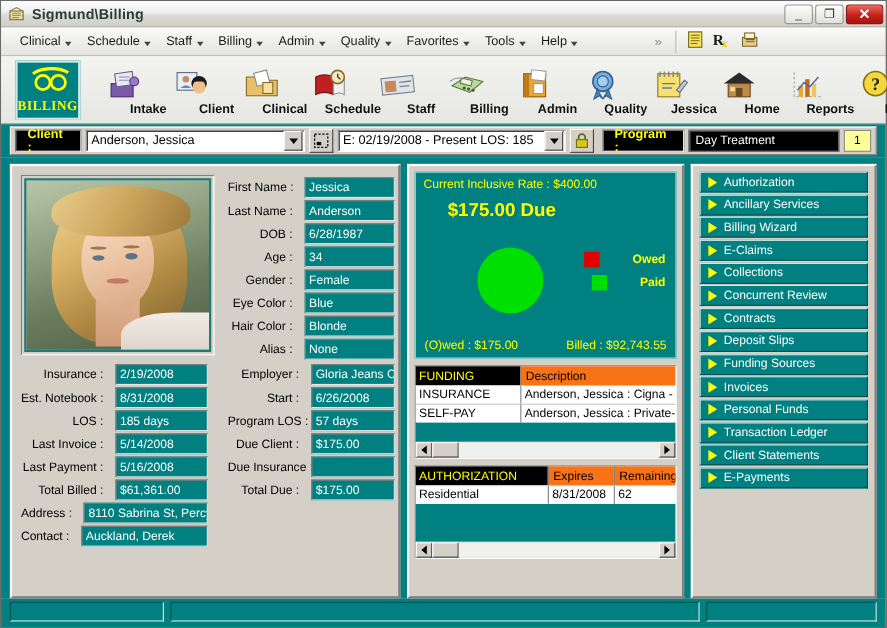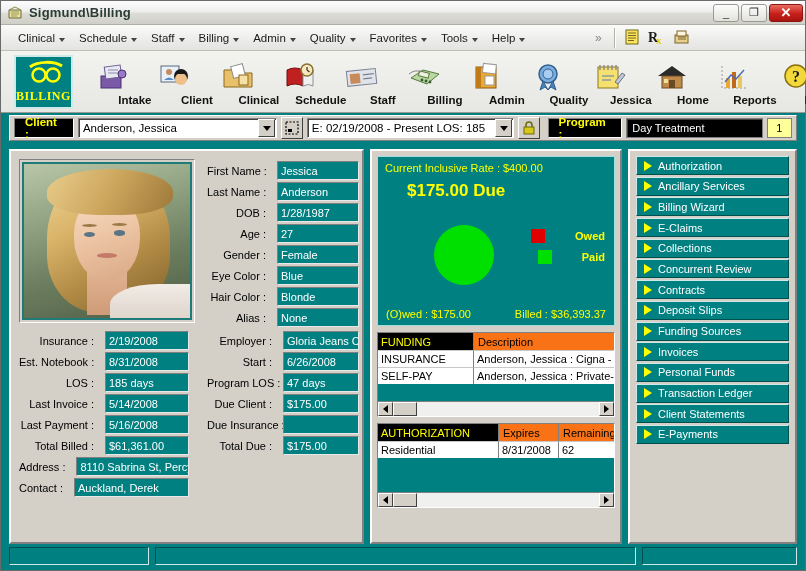--- a/index.html
+++ b/index.html
@@ -592,25 +592,25 @@
         <div class="frow">
           <span class="flabel">First Name :</span>
           <span class="fval">Jessica</span>
         </div>
         <div class="frow">
           <span class="flabel">Last Name :</span>
           <span class="fval">Anderson</span>
         </div>
         <div class="frow">
           <span class="flabel">DOB :</span>
-          <span class="fval">1/28/1987</span>
+          <span class="fval">6/28/1987</span>
         </div>
         <div class="frow">
           <span class="flabel">Age :</span>
-          <span class="fval">27</span>
+          <span class="fval">34</span>
         </div>
         <div class="frow">
           <span class="flabel">Gender :</span>
           <span class="fval">Female</span>
         </div>
         <div class="frow">
           <span class="flabel">Eye Color :</span>
           <span class="fval">Blue</span>
         </div>
         <div class="frow">
@@ -662,21 +662,21 @@
         <div class="frow">
           <span class="flabel">Employer :</span>
           <span class="fval">Gloria Jeans Coffee</span>
         </div>
         <div class="frow">
           <span class="flabel">Start :</span>
           <span class="fval">6/26/2008</span>
         </div>
         <div class="frow">
           <span class="flabel">Program LOS :</span>
-          <span class="fval">47 days</span>
+          <span class="fval">57 days</span>
         </div>
         <div class="frow">
           <span class="flabel">Due Client :</span>
           <span class="fval">$175.00</span>
         </div>
         <div class="frow">
           <span class="flabel">Due Insurance :</span>
           <span class="fval"></span>
         </div>
         <div class="frow">
@@ -695,21 +695,21 @@
         <div class="legend" style="top:72px">
           <span class="sw" style="background:#e00000"></span>
           <span class="lg-label">Owed</span>
         </div>
         <div class="legend" style="top:93px">
           <span class="sw" style="background:#00e000"></span>
           <span class="lg-label">Paid</span>
         </div>
         <div id="bottom-line">
           <span>(O)wed : $175.00</span>
-          <span>Billed : $36,393.37</span>
+          <span>Billed : $92,743.55</span>
         </div>
       </div>
 
       <div class="grid">
         <div class="grid-row">
           <span class="gh" style="width:95px">FUNDING</span>
           <span class="gh2" style="flex:1">Description</span>
         </div>
         <div class="grid-row">
           <span class="gc" style="width:95px">INSURANCE</span>

